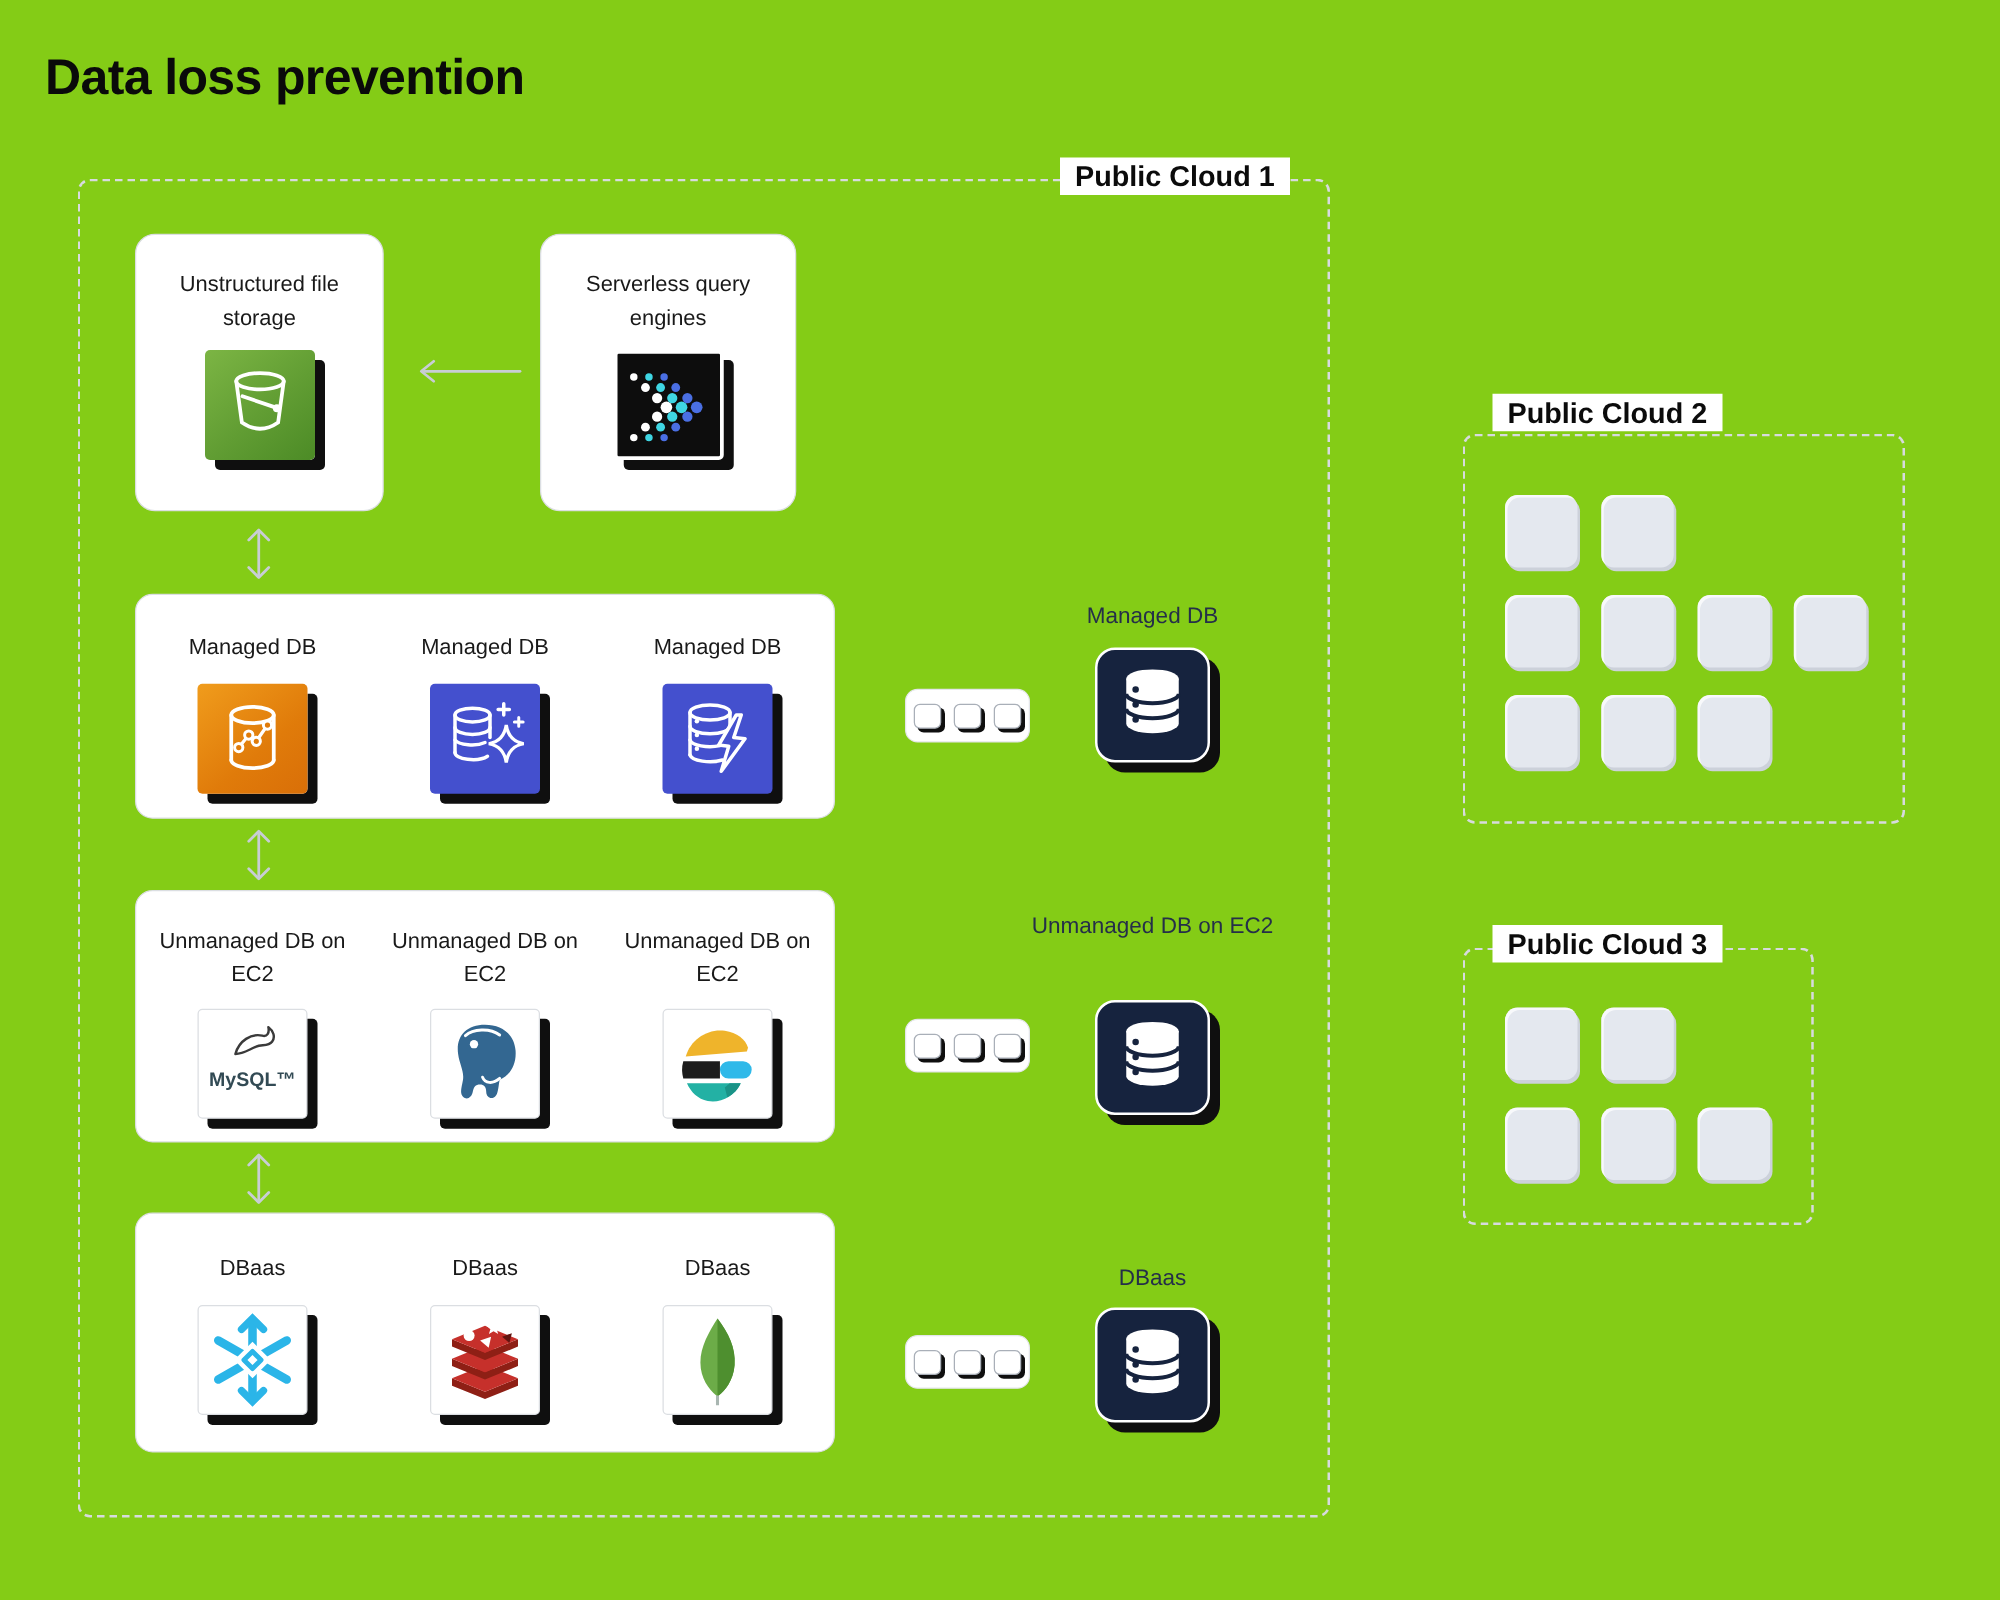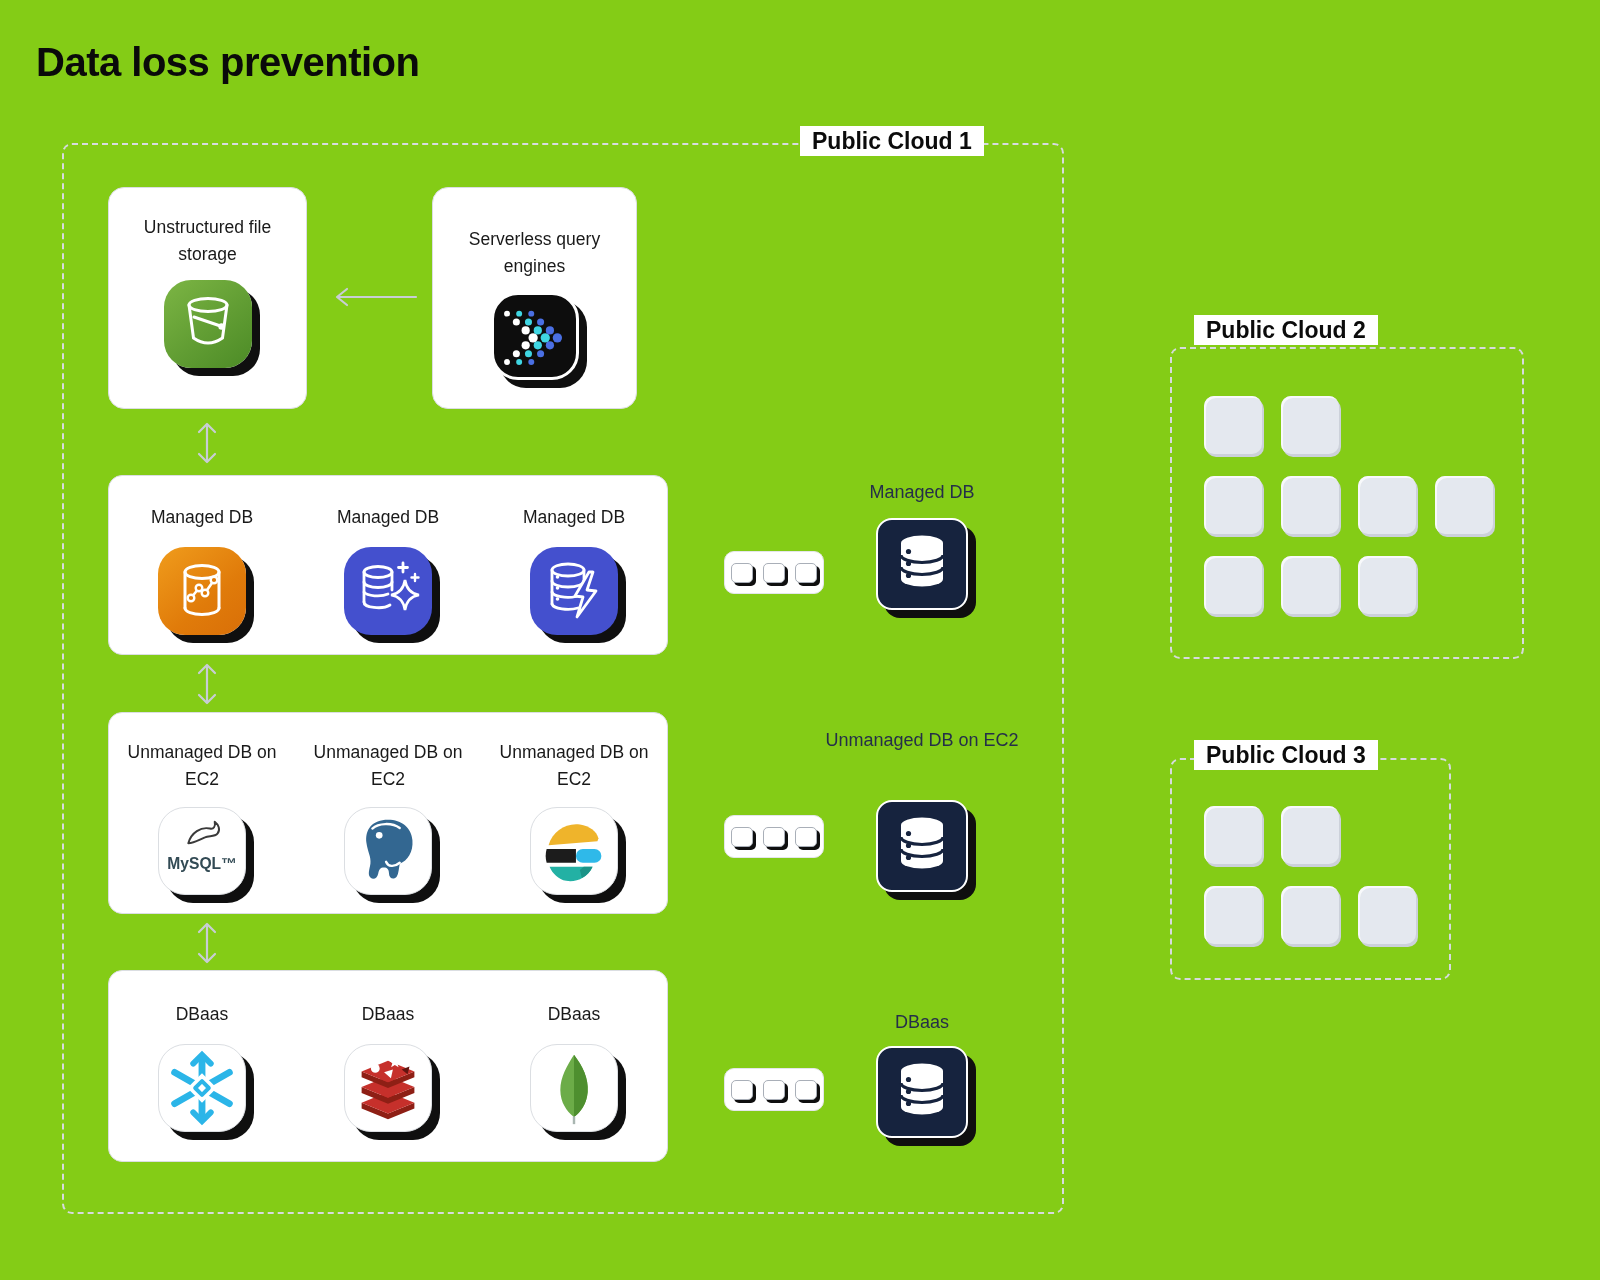--- a/index.html
+++ b/index.html
@@ -10,21 +10,21 @@
               letter-spacing:-0.5px;color:#0a0a0a;margin:0;}
 
   .dashed-box{position:absolute;border:2px dashed #d7dade;border-radius:10px;}
   .cloud-label{position:absolute;font-weight:700;font-size:23px;color:#0b0b0b;
                background:#fff;padding:0 12px;line-height:30px;white-space:nowrap;}
 
   .node-box{position:absolute;background:#fff;border:1.5px solid #dbdee2;border-radius:16px;
             box-sizing:border-box;display:flex;flex-direction:column;align-items:center;}
   .node-label{font-size:17.5px;line-height:1.55;color:#191919;text-align:center;width:160px;}
 
-  .tile{width:88px;height:88px;border-radius:27px;box-sizing:border-box;
+  .tile{width:88px;height:88px;border-radius:4px;box-sizing:border-box;
         box-shadow:8px 8px 0 #0f0f0f;flex:none;}
   .tile svg{width:100%;height:100%;display:block;}
   .tile.green{background:linear-gradient(140deg,#7cb544 0%,#619d33 55%,#4c8b26 100%);}
   .tile.black{background:#0d0d0d;border:3px solid #fff;}
   .tile.orange{background:linear-gradient(140deg,#f09c1c 0%,#e07b0a 60%,#d96f08 100%);}
   .tile.indigo{background:#4450ce;}
   .tile.white{background:#fff;border:1.5px solid #dbdee2;}
   .tile.navy{width:92px;height:92px;background:#16233e;border:2.5px solid #fff;border-radius:16px;}
 
   .row-box{position:absolute;background:#fff;border:1.5px solid #dbdee2;border-radius:14px;
@@ -55,35 +55,35 @@
          box-shadow:2px 3px 0 #ccd1da, inset 2px 2px 0 rgba(255,255,255,0.75);}
 </style>
 </head>
 <body>
 
 <div class="canvas">
 
   <h1 class="page-title">Data loss prevention</h1>
 
   <div class="dashed-box" style="left:62px;top:143px;width:998px;height:1067px;"></div>
-  <div class="cloud-label" style="left:800px;top:126px;">Public Cloud 1</div>
+  <div class="cloud-label" style="left:848px;top:126px;">Public Cloud 1</div>
 
   <div class="node-box" style="left:108px;top:187px;width:199px;height:222px;padding-top:26px;">
     <div class="node-label">Unstructured file storage</div>
     <div class="tile green" style="margin-top:12px;">
       <svg viewBox="0 0 88 88" fill="none" stroke="#fff" stroke-width="3" stroke-linecap="round">
         <ellipse cx="44" cy="25" rx="19" ry="6.5"></ellipse>
         <path d="M25 25 L29.5 58 Q44 68 58.5 58 L63 25"></path>
         <path d="M30 37 L55 45.5"></path>
         <circle cx="57.5" cy="46.5" r="3.2" fill="#fff" stroke="none"></circle>
       </svg>
     </div>
   </div>
 
-  <div class="node-box" style="left:432px;top:187px;width:205px;height:222px;padding-top:38px;">
+  <div class="node-box" style="left:432px;top:187px;width:205px;height:222px;padding-top:26px;">
     <div class="node-label">Serverless query engines</div>
     <div class="tile black" style="margin-top:12px;">
       <svg viewBox="0 0 88 88">
         <g fill="#ffffff">
           <circle cx="14" cy="20" r="3.2"></circle>
             <circle cx="24" cy="29" r="3.8"></circle>
           <circle cx="34" cy="38" r="4.4"></circle>
             <circle cx="42" cy="46" r="5"></circle>
           <circle cx="34" cy="54" r="4.4"></circle>
             <circle cx="24" cy="63" r="3.8"></circle>

